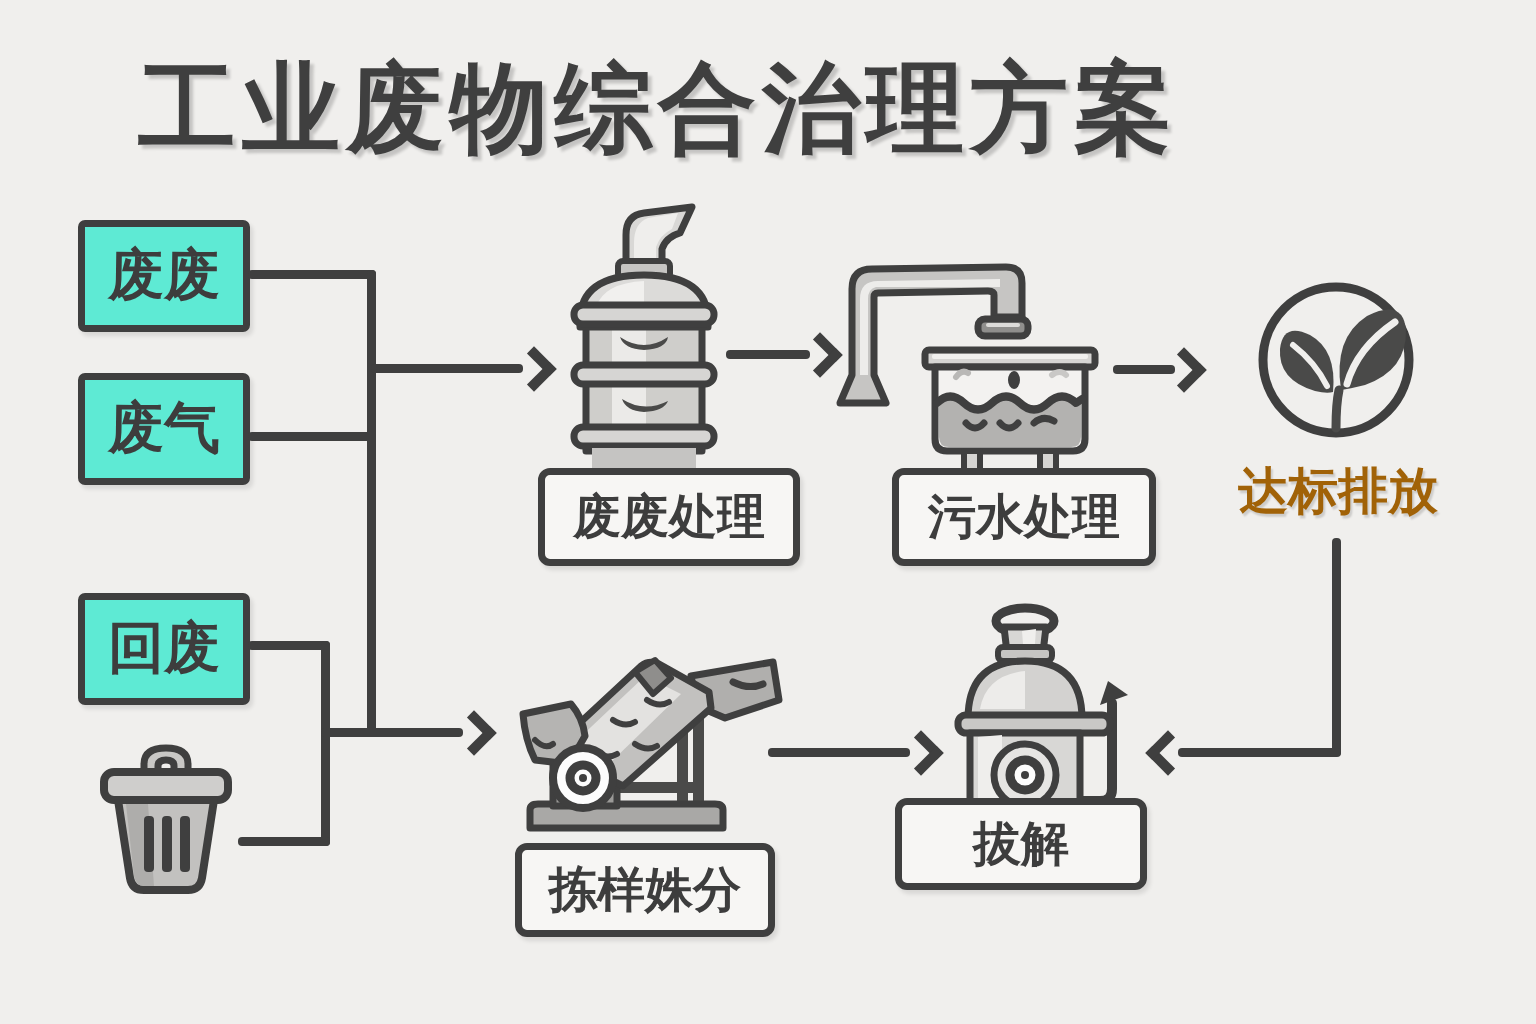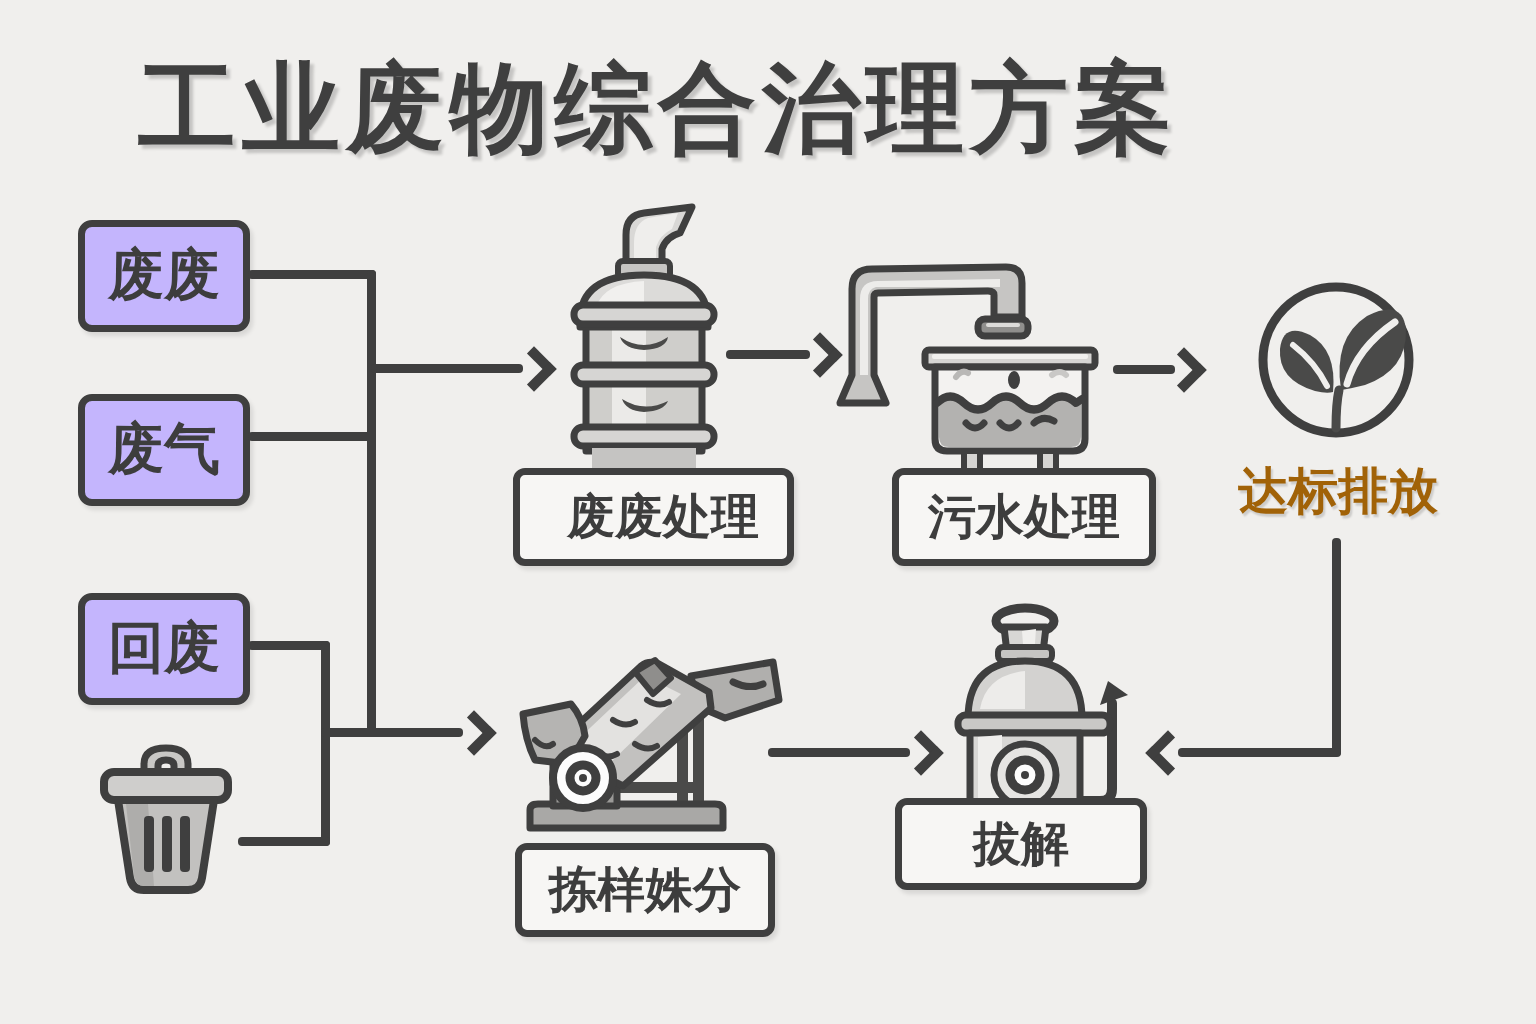--- a/index.html
+++ b/index.html
@@ -9,21 +9,21 @@
     font-family:"DejaVu Sans","Liberation Sans",sans-serif;
     color:#3d3d3d;
   }
   .title{
     position:absolute;top:44px;left:0;width:1316px;text-align:center;
     font-size:98px;font-weight:bold;letter-spacing:6px;color:#3f3f3f;
     text-shadow:4px 4px 3px rgba(0,0,0,0.18);
   }
   .src-box{
     position:absolute;width:158px;height:98px;
-    border:7px solid #3f3f3f;border-radius:14px;background:#c4b5fd;
+    border:7px solid #3f3f3f;border-radius:7px;background:#5eead4;
     display:flex;align-items:center;justify-content:center;
     font-size:56px;font-weight:bold;color:#3d3d3d;
     box-shadow:3px 4px 4px rgba(0,0,0,0.10);
   }
   .label-box{
     position:absolute;
     border:7px solid #3f3f3f;border-radius:12px;background:#f7f6f4;
     display:flex;align-items:center;justify-content:center;
     font-size:48px;font-weight:bold;color:#3d3d3d;
     box-shadow:3px 4px 4px rgba(0,0,0,0.10);
@@ -44,21 +44,21 @@
   .ol{stroke:#3f3f3f;stroke-linejoin:round;stroke-linecap:round;}
 </style>
 </head>
 <body>
 
 <div class="title">工业废物综合治理方案</div>
 
 <div class="src-box" style="left:78px;top:220px;">
   <span>废废</span>
 </div>
-<div class="src-box" style="left:78px;top:394px;">
+<div class="src-box" style="left:78px;top:373px;">
   <span>废气</span>
 </div>
 <div class="src-box" style="left:78px;top:593px;justify-content:center;">
   <span>回废</span>
 </div>
 
 <svg style="left:96px;top:738px;" width="140" height="162" viewBox="0 0 140 162">
   <path class="ol" d="M48,26 Q48,10 70,10 Q92,10 92,26 L92,36 L78,36 L78,28 Q78,22 70,22 Q62,22 62,28 L62,36 L48,36 Z" fill="#c9c8c6" stroke-width="7"></path>
   <rect class="ol" x="8" y="34" width="124" height="28" rx="10" fill="#cfcecc" stroke-width="8"></rect>
   <path class="ol" d="M22,62 L118,62 L106,140 Q104,152 92,152 L48,152 Q36,152 34,140 Z" fill="#c2c1bf" stroke-width="8"></path>
@@ -130,21 +130,21 @@
   <path d="M94,106 Q104,70 142,44" stroke="#f0efed" stroke-width="7" fill="none" stroke-linecap="round"></path>
   <path d="M83,150 Q83,126 86,112" stroke="#4a4a49" stroke-width="9" fill="none" stroke-linecap="round"></path>
 </svg>
 
 <div class="outcome-text">达标排放</div>
 
 <div class="vline" style="left:1332px;top:538px;width:9px;height:218px;"></div>
 <div class="hline" style="left:1178px;top:748px;width:163px;height:9px;"></div>
 <div class="chev l" style="left:1152px;top:737px;"></div>
 
-<div class="label-box" style="left:513px;top:468px;width:248px;height:84px;padding-left:19px;">
+<div class="label-box" style="left:538px;top:468px;width:248px;height:84px;">
   <span>废废处理</span>
 </div>
 <div class="label-box" style="left:892px;top:468px;width:250px;height:84px;align-items:center;">
   <span>污水处理</span>
 </div>
 
 <svg style="left:495px;top:648px;" width="300" height="200" viewBox="0 0 300 200">
   <rect x="182" y="70" width="11" height="102" fill="#4a4a49"></rect>
   <rect x="198" y="58" width="11" height="114" fill="#4a4a49"></rect>
   <rect x="112" y="134" width="92" height="11" fill="#4a4a49"></rect>

